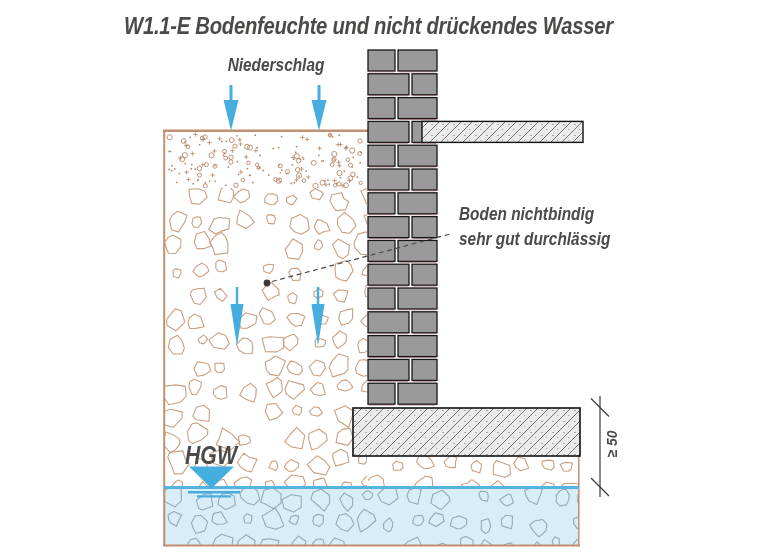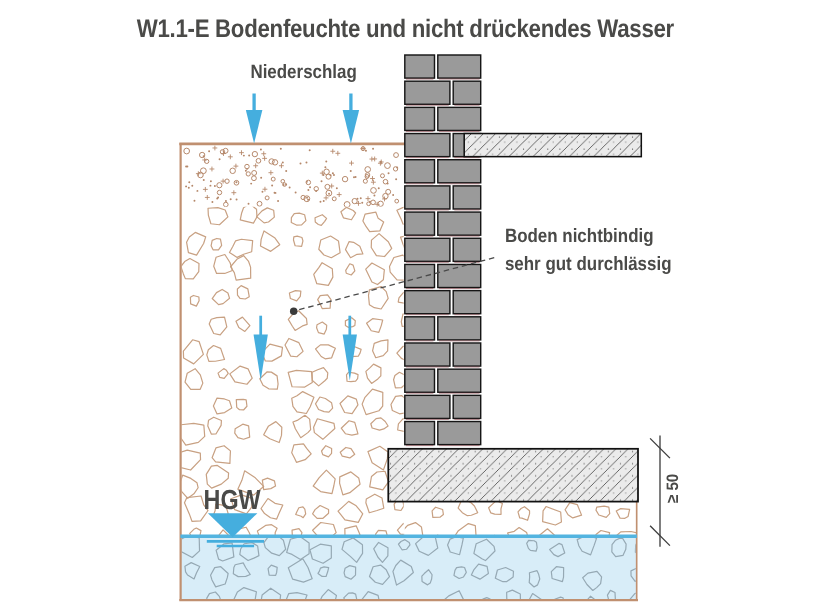--- a/index.html
+++ b/index.html
@@ -1,17 +1,17 @@
 <!DOCTYPE html>
 <html style="--text: #4a4a48; --water-blue: #45aede; --groundwater-line: #53b4e0; --soil-outline: #c09070; --soil-stones: #c8a183; --topsoil-marks: #b5886a; --brick-fill: #9a9a9a; --brick-edge: #161616; --brick-bed-joint: #8b4049; --water-zone-fill: #d8edf8; --water-zone-stones: #96a9b4; --concrete-fill: #ebebeb; --hatch-line: #3f3f3f; --dimension-line: #3c3c3c;"><head>
 <meta charset="utf-8">
 <style>
   html,body{margin:0;padding:0;background:#fff;}
   .stage{position:relative;width:649px;height:557px;background:#fff;overflow:hidden;
-         font-family:"Liberation Sans","DejaVu Sans",sans-serif;}
+         font-family:"Liberation Sans","DejaVu Sans",sans-serif;font-style:italic;}
   .stage svg{position:absolute;left:0;top:0;}
   .lbl{position:absolute;color:var(--text,#4a4a48);font-weight:700;white-space:nowrap;}
   .title{top:13px;left:-10px;width:757px;text-align:center;font-size:23px;
          transform:scaleX(0.88);transform-origin:50% 50%;letter-spacing:-0.3px;}
   .precip{top:55px;left:196px;width:160px;text-align:center;font-size:17.5px;
           transform:scaleX(0.88);transform-origin:50% 50%;}
   .soil1{top:204px;left:459px;font-size:17.5px;transform:scaleX(0.88);transform-origin:0 50%;}
   .soil2{top:229px;left:459px;font-size:17.5px;transform:scaleX(0.88);transform-origin:0 50%;}
   .hgw{top:441px;left:185px;font-size:25px;transform:scaleX(0.85);transform-origin:0 50%;}
   .dim{top:436px;left:577px;width:70px;height:16px;line-height:16px;text-align:center;

